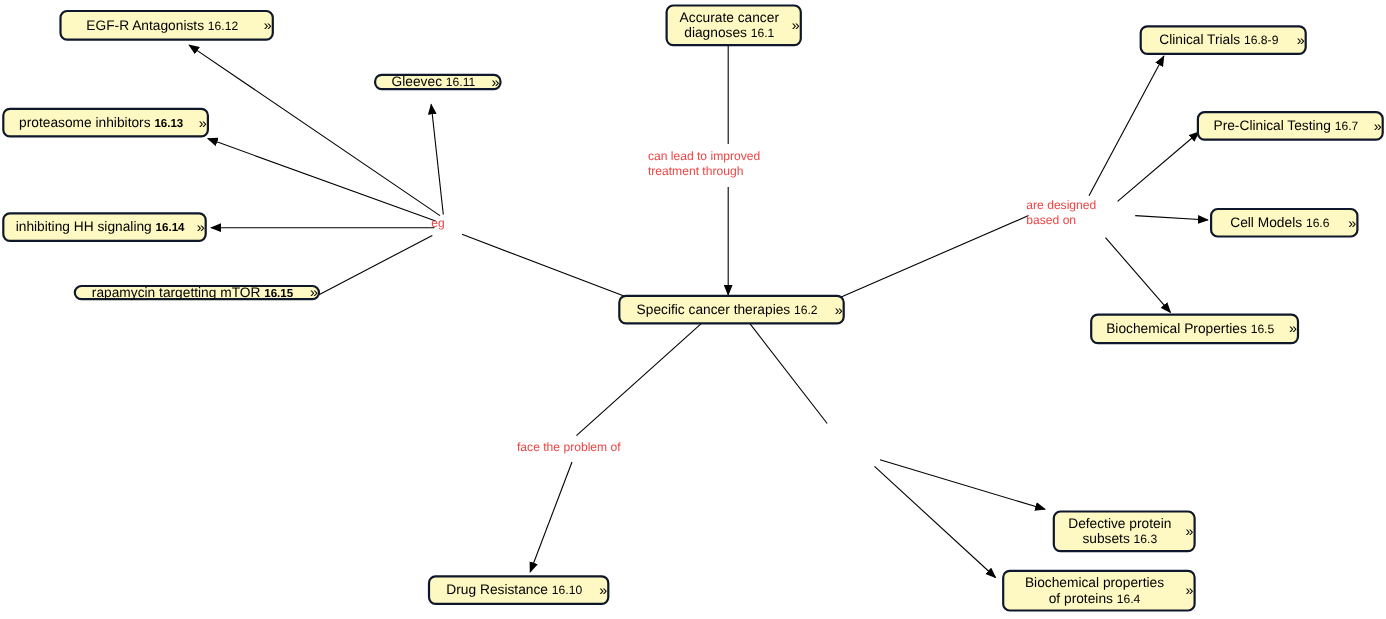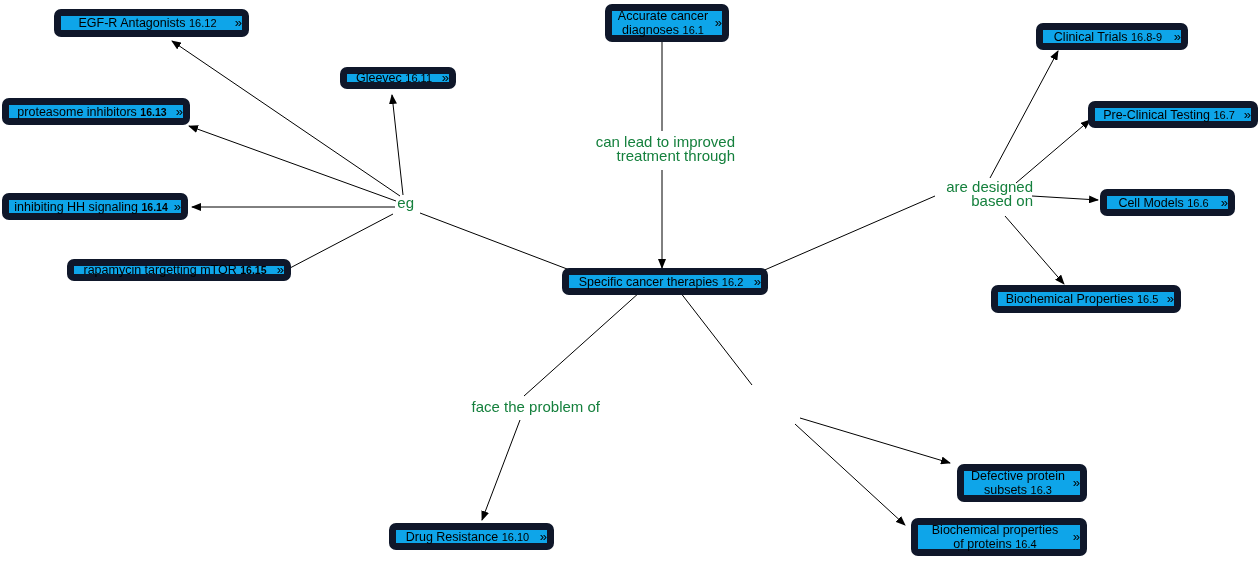--- a/index.html
+++ b/index.html
@@ -19,23 +19,23 @@
     position: absolute;
     left: 0;
     top: 0;
     width: 1260px;
     height: 563px;
     pointer-events: none;
   }
   .node {
     position: absolute;
     box-sizing: border-box;
-    border: 7px solid #0f172a;
+    border: 2px solid #0f172a;
     border-radius: 7px;
-    background: #0ea5e9;
+    background: #fef9c3;
     color: #000000;
     font-size: 12.5px;
     line-height: 14px;
     text-align: center;
     padding: 4px 16px 4px 8px;
     white-space: nowrap;
     display: flex;
     align-items: center;
     justify-content: center;
   }
@@ -54,24 +54,24 @@
     right: 2px;
     top: 50%;
     transform: translateY(-50%);
     font-size: 13px;
     line-height: 10px;
     color: #000000;
     letter-spacing: -2px;
   }
   .linklabel {
     position: absolute;
-    font-size: 15px;
+    font-size: 11px;
     line-height: 14px;
-    color: #15803d;
-    text-align: right;
+    color: #ef4444;
+    text-align: left;
     white-space: pre;
     background: transparent;
   }
 </style>
 </head>
 <body>
 
 <div id="canvas">
 
   <svg class="edges" xmlns="http://www.w3.org/2000/svg">

